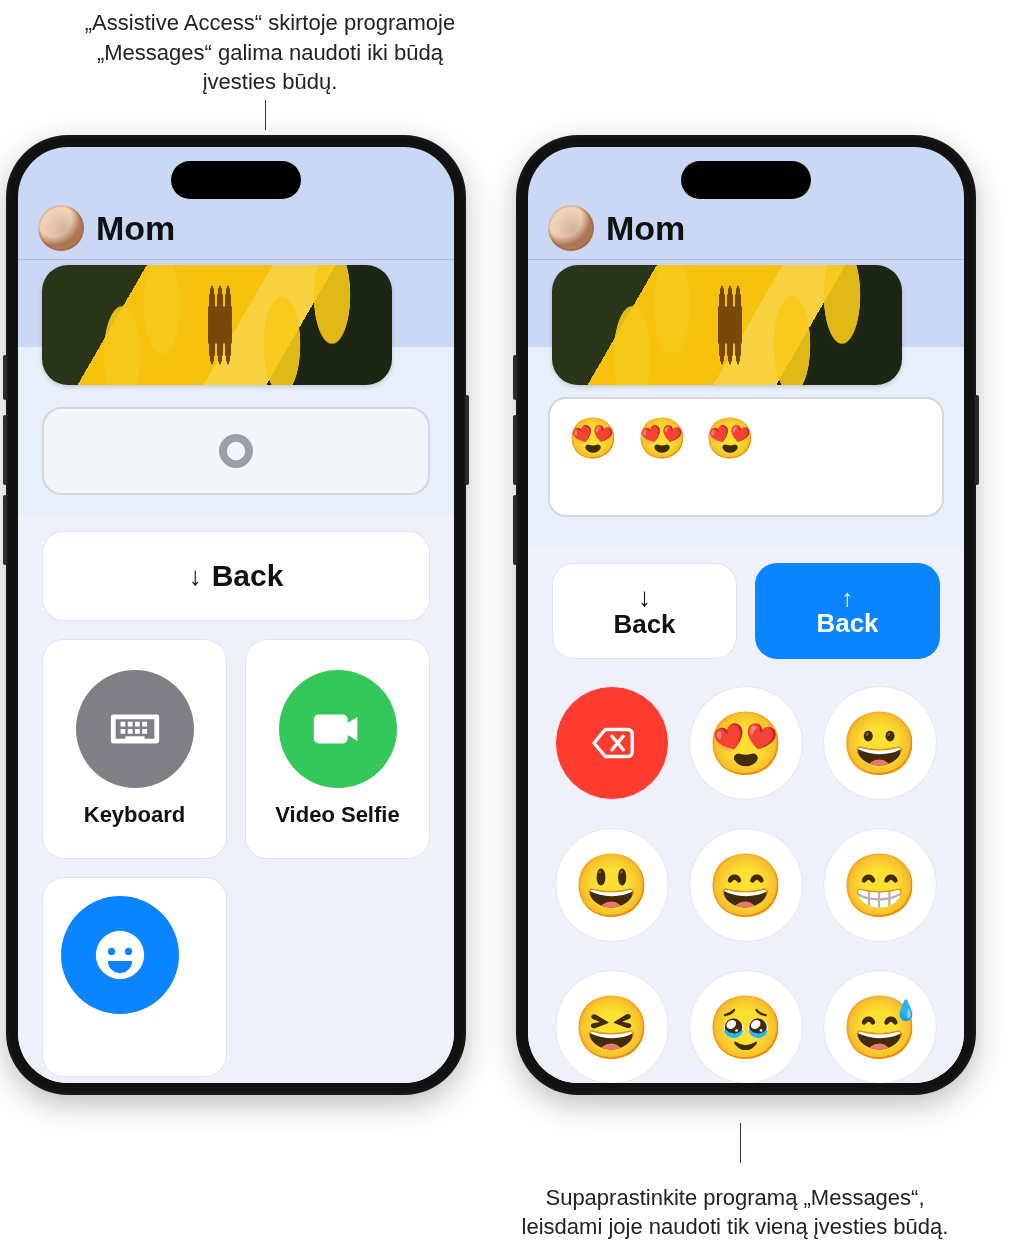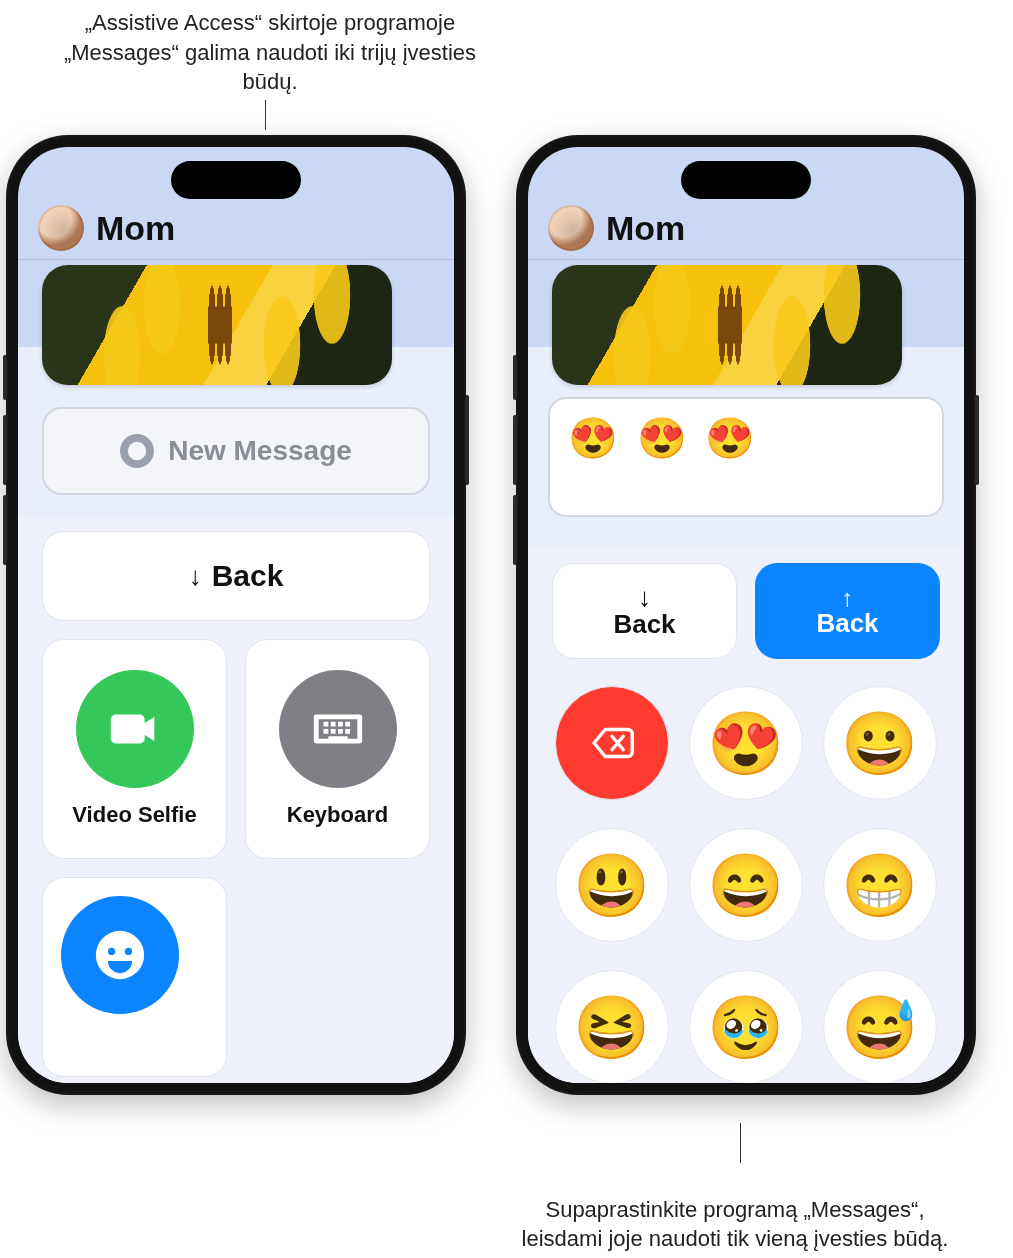--- a/index.html
+++ b/index.html
@@ -13,21 +13,21 @@
   }
   .callout {
     position: absolute;
     font-size: 22px;
     line-height: 1.35;
     color: #222;
     text-align: center;
     width: 420px;
   }
   .callout-top { top: 8px; left: 60px; }
-  .callout-bottom { bottom: 4px; left: 520px; width: 430px; margin-top: 6px; }
+  .callout-bottom { bottom: 16px; left: 520px; width: 430px; margin-top: 6px; }
   .call-line { position: absolute; background: #333; }
   .call-line-top { left: 265px; top: 100px; width: 1px; height: 30px; }
   .call-line-bottom { left: 740px; bottom: 95px; width: 1px; height: 40px; }
 
   .phones { position: absolute; top: 135px; left: 6px; width: 985px; display: flex; gap: 50px; }
 
   .phone {
     width: 460px;
     height: 960px;
     background: #111;
@@ -226,21 +226,21 @@
   }
   .eg-del {
     background:#ff3b30; color:#fff;
   }
   .eg-del svg { width:54px; height:54px; fill:none; stroke:#fff; stroke-width:3; }
 
 </style>
 </head>
 <body>
 
-<div class="callout callout-top">„Assistive Access“ skirtoje programoje „Messages“ galima naudoti iki trijų įvesties būdų.</div>
+<div class="callout callout-top">„Assistive Access“ skirtoje programoje „Messages“ galima naudoti iki būdą įvesties būdų.</div>
 <div class="call-line call-line-top"></div>
 
 <div class="phones">
 
   <div class="phone">
     <div class="side-btn1"></div>
       <div class="side-btn2"></div>
       <div class="side-btn3"></div>
     <div class="screen">
       <div class="island"></div>
@@ -252,45 +252,44 @@
       <div class="header-sep"></div>
 
       <div class="bubble-img"></div>
 
       <div class="new-msg">
         <span class="nm-icon">
           <svg viewBox="0 0 24 24">
               <path d="M12 2a10 10 0 100 20 10 10 0 000-20zm1 11h4v-2h-4V7h-2v4H7v2h4v4h2v-4z"></path>
             </svg>
         </span>
-        <span>New Message</span>
       </div>
 
       <div class="lower-panel-a">
         <div class="back-btn">
           <span class="arrow-down">↓</span>
           <span>Back</span>
         </div>
 
         <div class="grid2">
+          <div class="tile">
+            <div class="circle circle-gray">
+              <svg viewBox="0 0 24 24">
+                  <path d="M3 6h18a1 1 0 011 1v10a1 1 0 01-1 1H3a1 1 0 01-1-1V7a1 1 0 011-1zm1 2v8h16V8H4zm2 1h2v2H6V9zm3 0h2v2H9V9zm3 0h2v2h-2V9zm3 0h2v2h-2V9zM6 12h2v2H6v-2zm3 0h2v2H9v-2zm3 0h2v2h-2v-2zm3 0h2v2h-2v-2zM8 15h8v1.5H8V15z"></path>
+                </svg>
+            </div>
+            <span>Keyboard</span>
+          </div>
           <div class="tile">
             <div class="circle circle-green">
               <svg viewBox="0 0 24 24">
                   <path d="M4 6h10a2 2 0 012 2v1.5l4-2.5v10l-4-2.5V16a2 2 0 01-2 2H4a2 2 0 01-2-2V8a2 2 0 012-2z"></path>
                 </svg>
             </div>
             <span>Video Selfie</span>
-          </div>
-          <div class="tile">
-            <div class="circle circle-gray">
-              <svg viewBox="0 0 24 24">
-                  <path d="M3 6h18a1 1 0 011 1v10a1 1 0 01-1 1H3a1 1 0 01-1-1V7a1 1 0 011-1zm1 2v8h16V8H4zm2 1h2v2H6V9zm3 0h2v2H9V9zm3 0h2v2h-2V9zm3 0h2v2h-2V9zM6 12h2v2H6v-2zm3 0h2v2H9v-2zm3 0h2v2h-2v-2zm3 0h2v2h-2v-2zM8 15h8v1.5H8V15z"></path>
-                </svg>
-            </div>
-            <span>Keyboard</span>
           </div>
         </div>
 
         <div class="tile-emoji-partial">
           <div class="circle circle-blue">
             <svg viewBox="0 0 24 24">
                 <path d="M12 2a10 10 0 100 20 10 10 0 000-20zM8.5 9A1.5 1.5 0 118.5 12 1.5 1.5 0 018.5 9zm7 0a1.5 1.5 0 110 3 1.5 1.5 0 010-3zM7 14.5h10a5 5 0 01-10 0z"></path>
               </svg>
           </div>
         </div>

